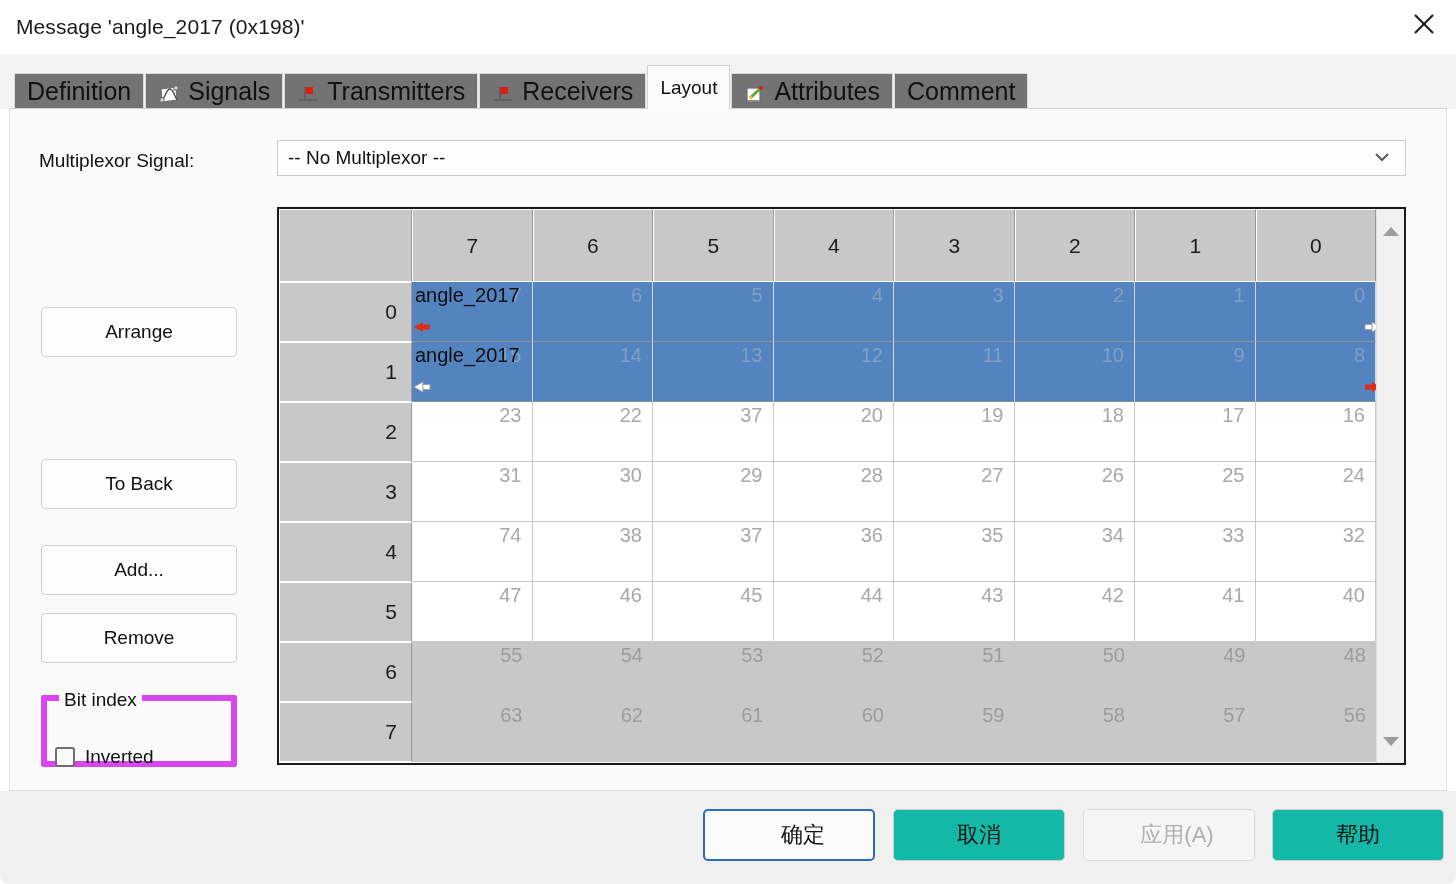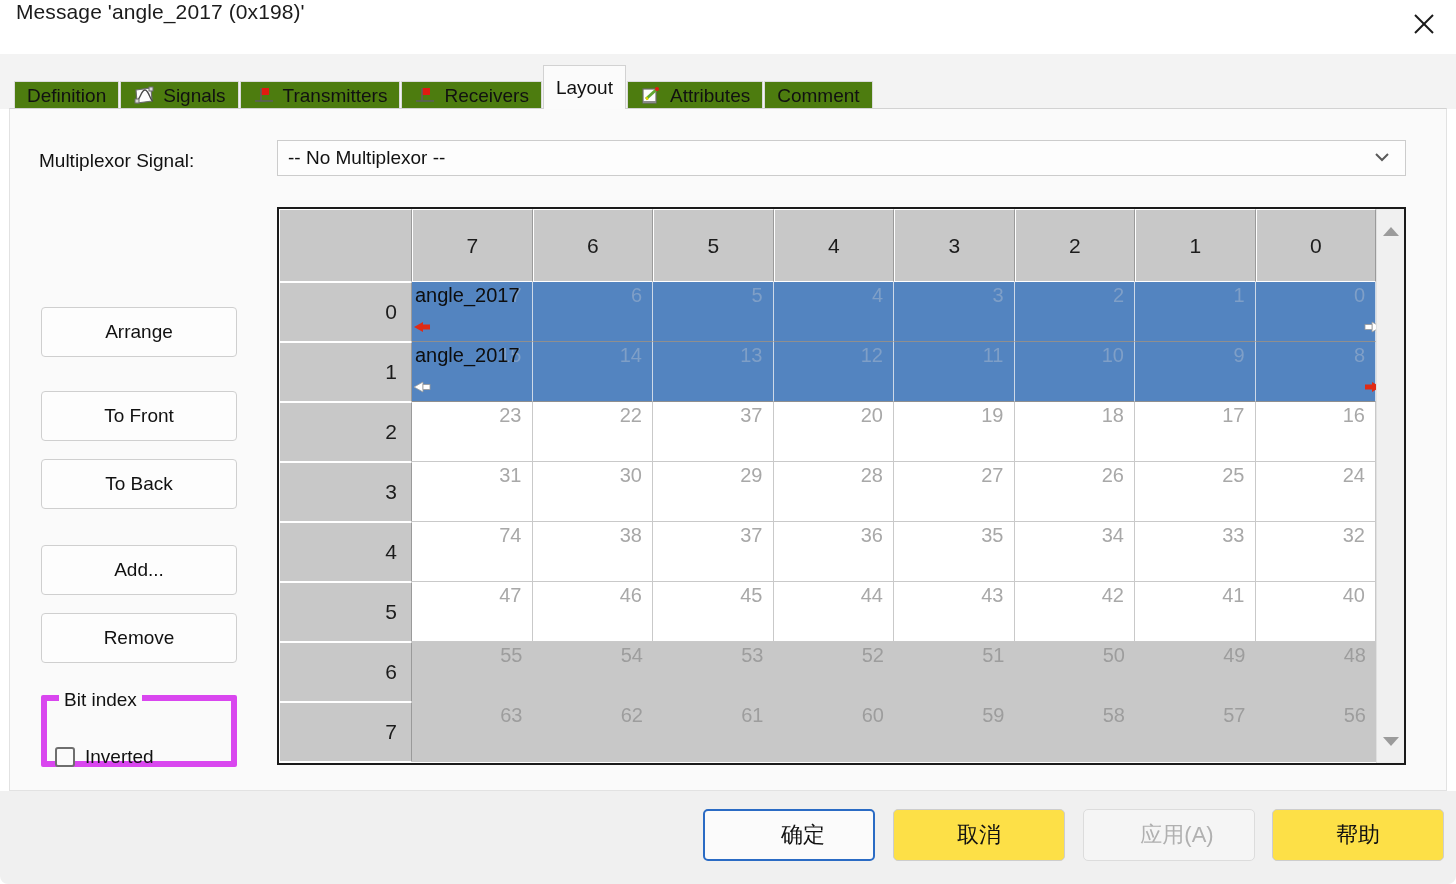--- a/index.html
+++ b/index.html
@@ -17,21 +17,21 @@
     background: #ffffff;
     border-radius: 8px;
     overflow: hidden;
   }
 
   
   #titlebar {
     position: absolute; left: 0; top: 0;
     width: 1456px; height: 54px;
     background: #ffffff;
-    display: flex; align-items: flex-start;
+    display: flex; align-items: center;
   }
   #title-text {
     margin-left: 16px;
     font-size: 21px;
     color: #1b1b1b;
     letter-spacing: 0.1px;
     white-space: nowrap;
   }
   #close-btn {
     position: absolute; right: 0; top: 0;
@@ -43,27 +43,27 @@
 
   
   #tabstrip {
     position: absolute; left: 0; top: 54px;
     width: 1456px; height: 55px;
     background: #f3f3f3;
     display: flex; align-items: flex-end;
     padding-left: 14px;
   }
   .tab {
-    height: 28px;
-    background: #4d7c0f;
+    height: 36px;
+    background: #737373;
     border: 1px solid #dadada;
     border-bottom: none;
     display: flex; align-items: center;
     padding: 0 12px;
-    font-size: 19px;
+    font-size: 25px;
     color: #111;
     position: relative;
     white-space: nowrap;
     margin-right: 1px;
     cursor: pointer;
   }
   .tab.active {
     height: 44px;
     background: #fbfbfb;
     border-color: #d2d2d2;
@@ -269,21 +269,21 @@
 
   
   #footer {
     position: absolute; left: 0; top: 791px;
     width: 1456px; height: 93px;
     background: #f0f0f0;
   }
   .footbtn {
     position: absolute; top: 18px;
     width: 172px; height: 52px;
-    background: #fde047;
+    background: #14b8a6;
     border: 1px solid #cdcdcd;
     border-radius: 5px;
     font-size: 22px;
     color: #111;
     display: flex; align-items: center; justify-content: center;
     cursor: pointer;
   }
   .footbtn.default {
     border: 2px solid #2a6bc4;
     background: #fbfbfb;
@@ -384,23 +384,20 @@
       <span id="mux-combo-value">-- No Multiplexor --</span>
       <span id="mux-chevron">
         <svg width="18" height="12" viewBox="0 0 18 12" aria-hidden="true">
           <polyline points="3,3 9,9 15,3" fill="none" stroke="#5a5a5a" stroke-width="2"></polyline>
         </svg>
       </span>
     </div>
 
     <div class="sidebtn" id="btn-arrange">
       <span>Arrange</span>
-    </div>
-    <div class="sidebtn" id="btn-tofront">
-      <span>To Front</span>
     </div>
     <div class="sidebtn" id="btn-toback">
       <span>To Back</span>
     </div>
     <div class="sidebtn" id="btn-add">
       <span>Add...</span>
     </div>
     <div class="sidebtn" id="btn-remove">
       <span>Remove</span>
     </div>

